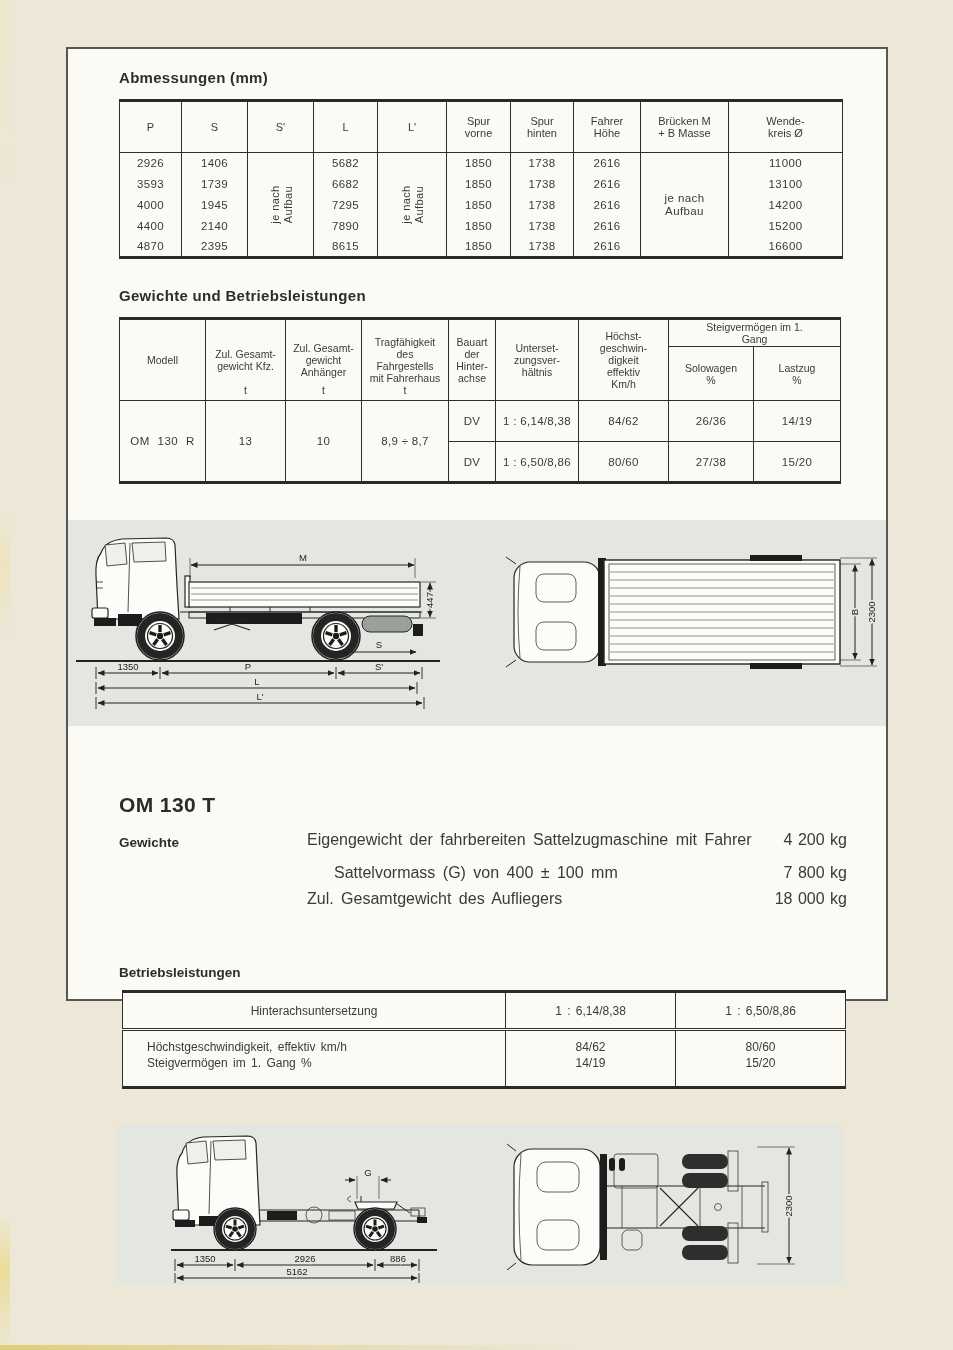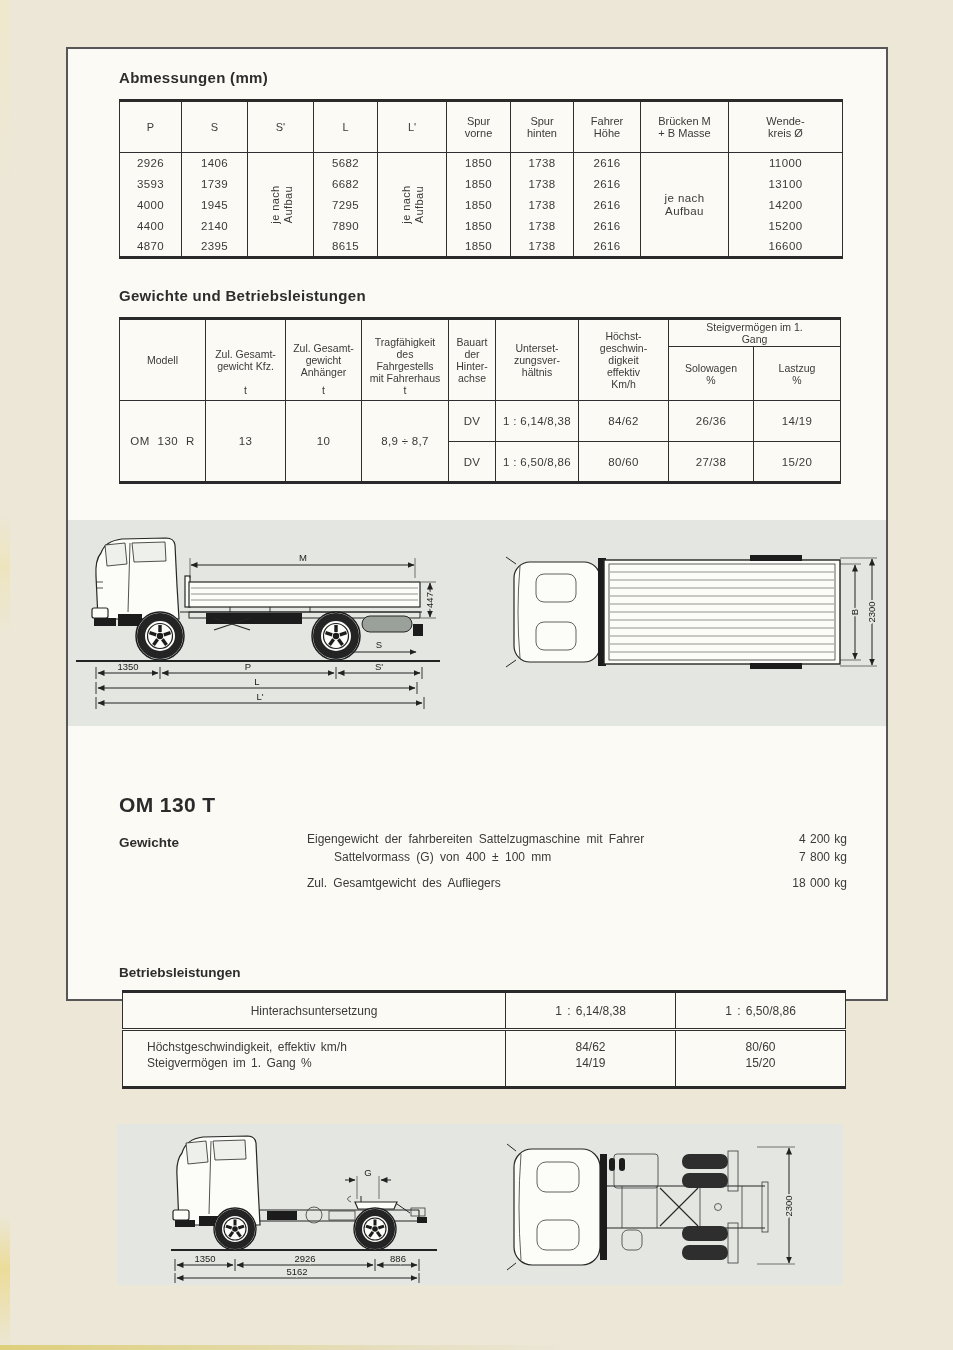--- a/index.html
+++ b/index.html
@@ -62,24 +62,24 @@
         border:1px solid #2f2f2f; border-top:3px solid #2a2a2a; border-bottom:3px solid #2a2a2a; }
   .t3 th, .t3 td { border-left:1px solid #2f2f2f; border-right:1px solid #2f2f2f; font-size:12px; word-spacing:2px; }
   .t3 thead tr { height:38px; }
   .t3 thead th { border-bottom:3px double #2f2f2f; }
   .t3 tbody tr { height:26px; }
   .t3 tbody tr:first-child td { padding-top:7px; }
   .t3 tbody tr:last-child td { padding-bottom:16px; }
   .t3 td.lbl { text-align:left; padding-left:24px; }
 
   
-  .gw-block { left:239px; top:783px; width:540px; font-size:12px; color:#3a3a3a; word-spacing:3px; }
+  .gw-block { left:239px; top:783px; width:540px; font-size:16px; color:#3a3a3a; word-spacing:3px; }
   .gw-row { display:flex; justify-content:space-between; line-height:15px; }
   .gw-row .val { text-align:left; white-space:nowrap; word-spacing:1px; }
-  .mt8 { margin-top:9px; } .mt3 { margin-top:3px; } .mt10 { margin-top:11px; }
+  .mt8 { margin-top:9px; } .mt3 { margin-top:18px; } .mt10 { margin-top:11px; }
   .ind1 { margin-left:6px; } .ind2 { margin-left:27px; } .ind3 { margin-left:173px; }
 
   
   .band { background:#e4e7e1; }
   .band1 { left:0px; top:471px; width:818px; height:206px; }
   .band2 { left:49px; top:1075px; width:726px; height:161px; }
   svg { display:block; }
   .outl { fill:#fcfcf9; stroke:#262626; stroke-width:1.2; }
   .thin { fill:none; stroke:#3a3a3a; stroke-width:.8; }
   .stripe { stroke:#666; stroke-width:.7; }

